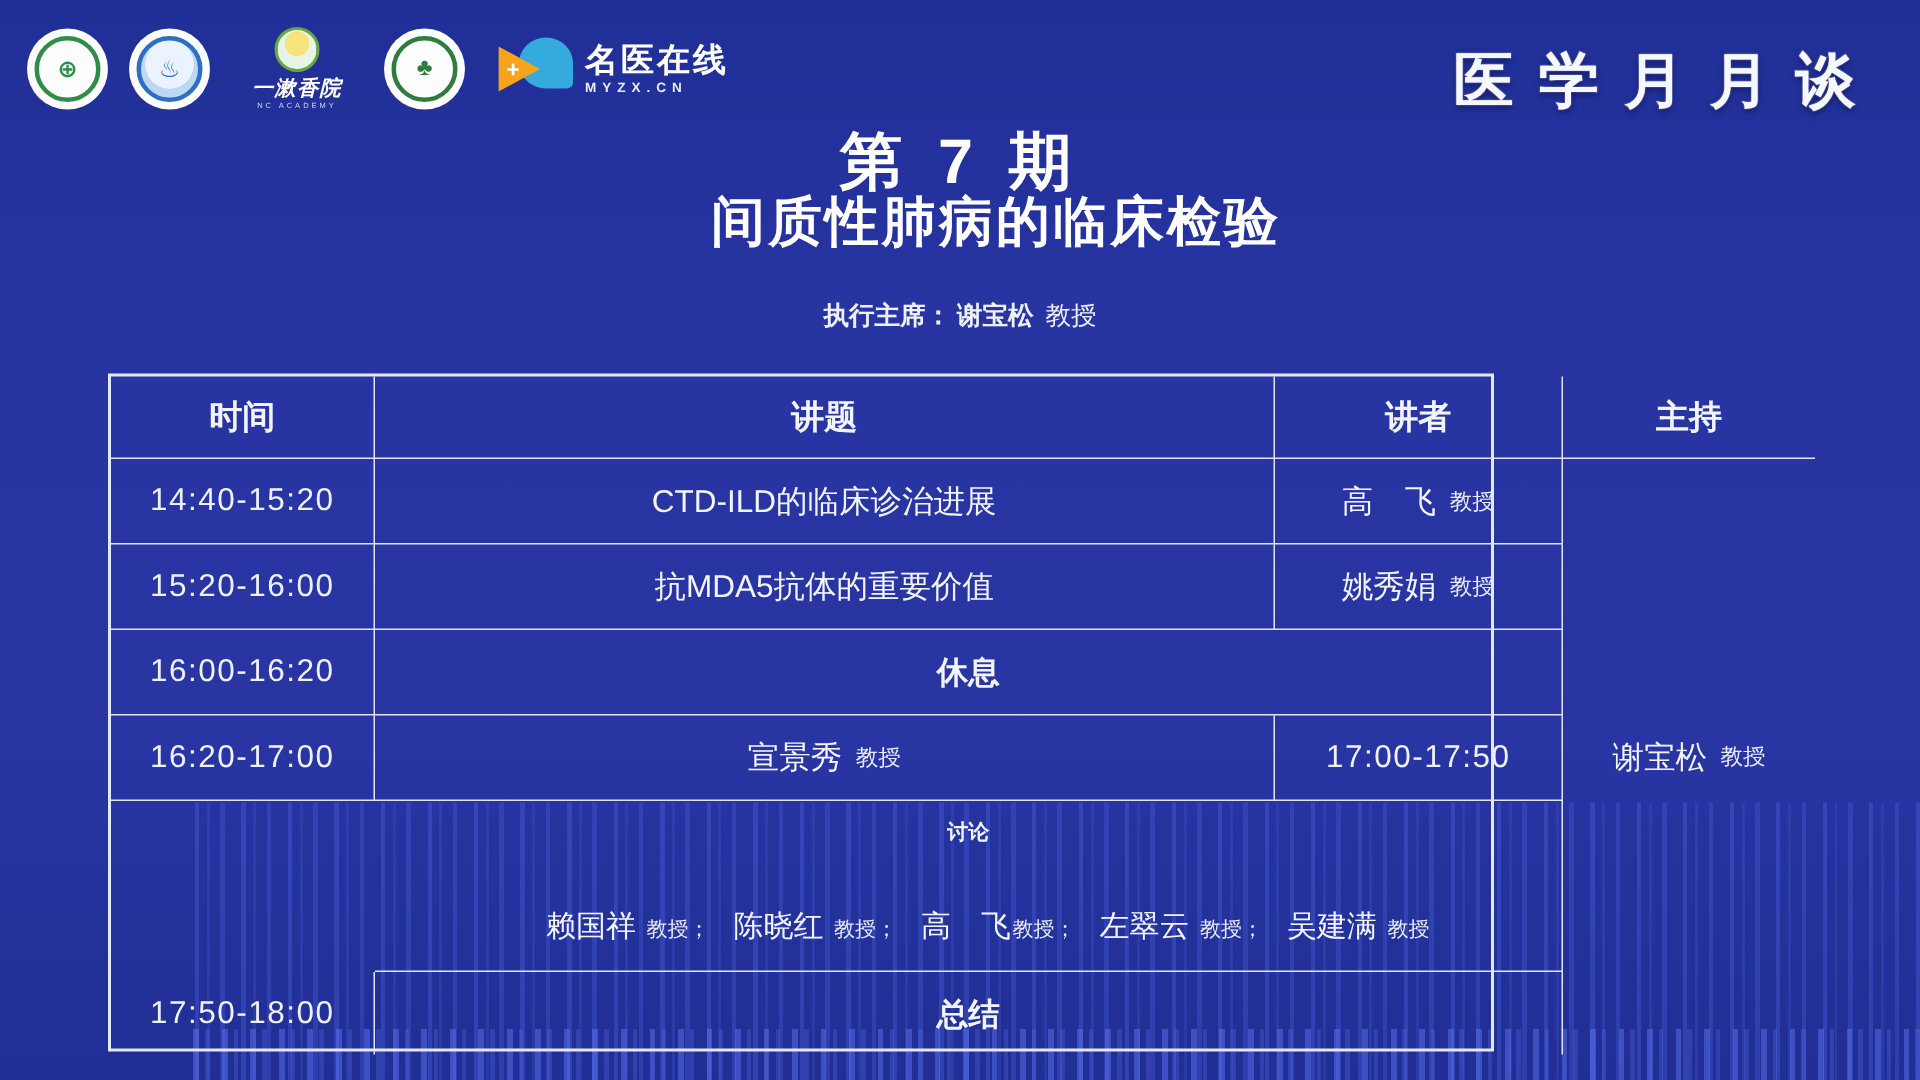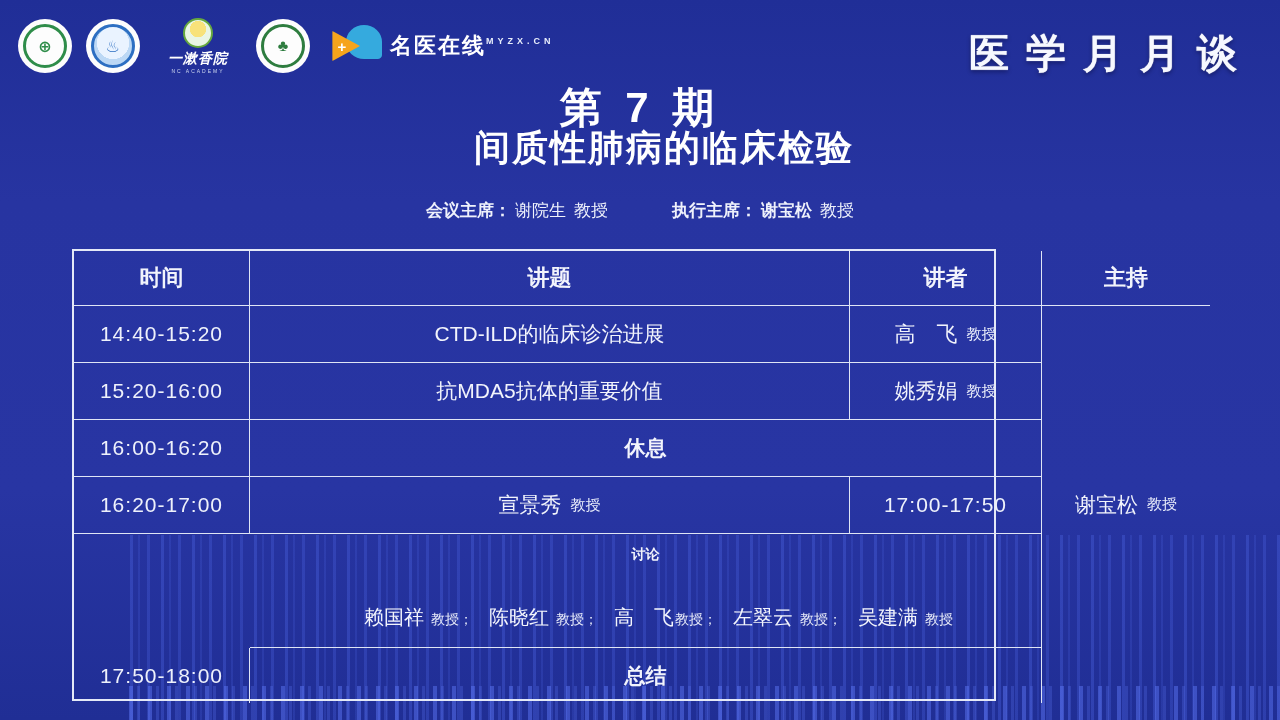--- a/index.html
+++ b/index.html
@@ -41,21 +41,21 @@
   .donut.green2{border:3px solid #2e7d3f;color:#2e7d3f;}
   .academy{display:flex;flex-direction:column;align-items:center;justify-content:center;height:60px;width:88px;}
   .academy .seal{width:26px;height:26px;border-radius:50%;background:radial-gradient(circle at 50% 35%,#f8e27a 0 38%,#e9f5e4 39%);border:2px solid #66a83f;margin-bottom:2px;}
   .academy .script{font-size:14px;font-style:italic;font-weight:700;color:#fff;letter-spacing:1px;white-space:nowrap;}
   .academy .caption{font-size:5px;letter-spacing:2px;color:#cfd8f0;}
   .myzx{display:flex;align-items:center;gap:8px;margin-left:6px;}
   .myzx-mark{position:relative;width:52px;height:46px;flex:0 0 auto;}
   .myzx-bubble{position:absolute;right:0;top:2px;width:36px;height:34px;background:#35aade;border-radius:50% 50% 12% 50%;}
   .myzx-play{position:absolute;left:0;top:8px;width:30px;height:30px;background:#f6a41c;clip-path:polygon(8% 0,100% 50%,8% 100%);border-radius:4px;display:flex;align-items:center;justify-content:center;}
   .myzx-plus{color:#fff;font-weight:900;font-size:15px;margin-left:-6px;}
-  .myzx-text{display:flex;flex-direction:row;line-height:1.05;}
+  .myzx-text{display:flex;flex-direction:column;line-height:1.05;}
   .myzx-name{font-size:22px;font-weight:800;color:#ffffff;letter-spacing:2px;}
   .myzx-domain{font-size:9px;font-weight:700;color:#e8eefc;letter-spacing:4px;margin-top:3px;}
   .brand-title{
     position:absolute;right:26px;top:26px;
     font-size:40px;font-weight:800;letter-spacing:17px;color:#f6f8ff;
     text-shadow:0 2px 4px rgba(0,0,40,.45), 0 0 1px #fff;white-space:nowrap;
   }
   
   .episode{position:absolute;left:0;right:0;top:80px;text-align:center;font-size:42px;font-weight:800;letter-spacing:6px;color:#ffffff;}
   .main-title{position:absolute;left:0;right:0;top:124px;text-align:center;font-size:36px;font-weight:800;letter-spacing:2px;color:#ffffff;padding-left:48px;}
@@ -131,23 +131,20 @@
   </div>
 </div>
 
 <div class="brand-title">医学月月谈</div>
 
 <div class="episode">第 7 期</div>
 <div class="main-title">间质性肺病的临床检验</div>
 
 <div class="chairs">
   <div class="chair">
-    <span class="role">会议主席：</span><span class="name">谢院生</span><span class="degree">教授</span>
-  </div>
-  <div class="chair">
     <span class="role">执行主席：</span><span class="name bold">谢宝松</span><span class="degree">教授</span>
   </div>
 </div>
 
 <div class="schedule">
 
   <div class="cell head">时间</div>
   <div class="cell head">讲题</div>
   <div class="cell head">讲者</div>
   <div class="cell head last-col">主持</div>

